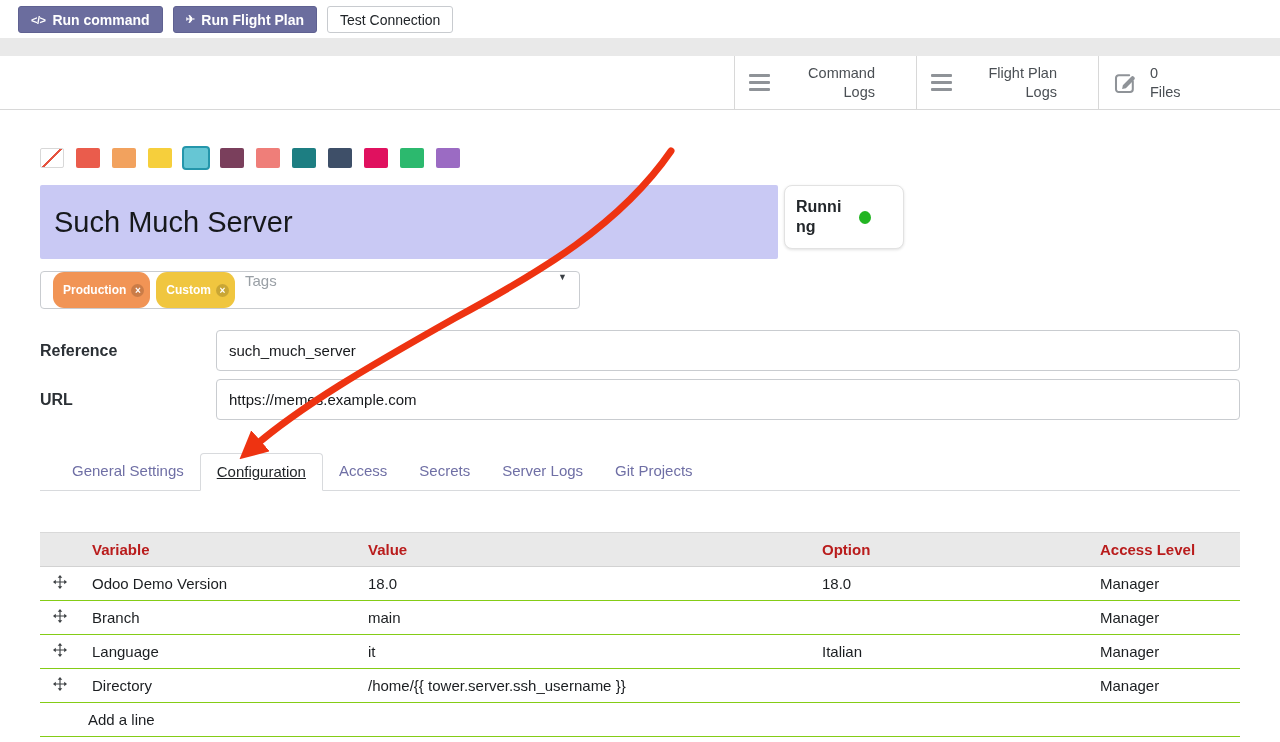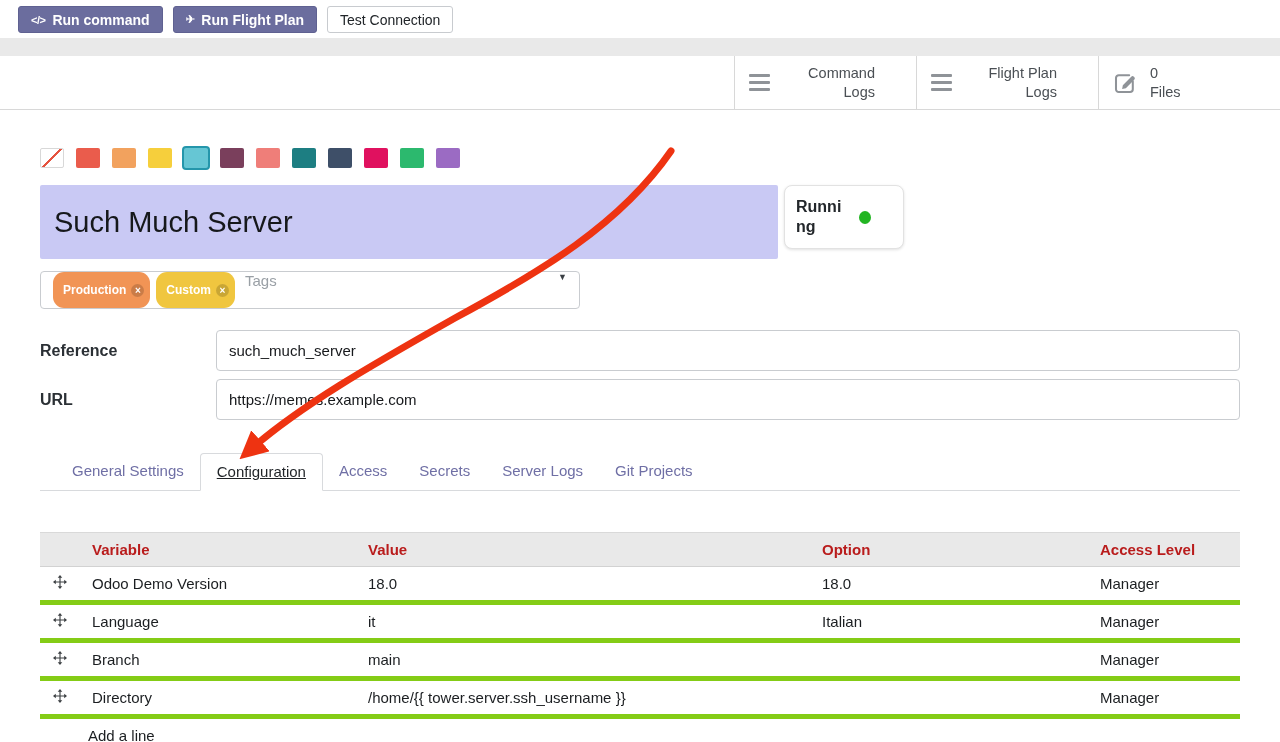--- a/index.html
+++ b/index.html
@@ -66,21 +66,21 @@
   
   .tabs { margin-top: 33px; display: flex; border-bottom: 1px solid #d8dadd; padding-left: 16px; text-align: right; }
   .tab { padding: 9px 16px 10px; font-size: 15px; color: #6f6fa5; cursor: pointer; white-space: nowrap; }
   .tab.active { background: #fff; border: 1px solid #d8dadd; border-bottom: 1px solid #fff; margin-bottom: -1px;
                 border-radius: 4px 4px 0 0; color: #1f2327; text-decoration: underline; }
 
   
   .var-table { margin-top: 41px; width: 1200px; border-collapse: collapse; table-layout: fixed; }
   .var-table th { background: #e9e9e9; font-weight: 700; font-size: 15px; color: #b91c1c; text-align: left;
                   padding: 8px 12px; border-top: 1px solid #d9d9d9; border-bottom: 1px solid #d2d2d2; }
-  .var-table td { padding: 8px 12px; font-size: 15px; color: #1b1e21; border-bottom: 5px solid #84cc16; }
+  .var-table td { padding: 8px 12px; font-size: 15px; color: #1b1e21; border-bottom: 1px solid #84cc16; }
   .handle-cell { text-align: center; cursor: grab; padding: 8px 4px !important; }
   .add-line-cell { color: #6f6fa5; cursor: pointer; padding-left: 48px !important; }
 
   
   .arrow-overlay { position: absolute; left: 0; top: 0; width: 1280px; height: 742px; pointer-events: none; z-index: 50; }
 </style>
 </head>
 <body>
 
 <div class="topbar">
@@ -212,34 +212,34 @@
         <td>18.0</td>
         <td>18.0</td>
         <td>Manager</td>
       </tr>
       <tr>
         <td class="handle-cell">
           <svg viewBox="0 0 16 16" width="14" height="14" fill="#3c4043">
               <path d="M8 0l2.6 3.2H5.4L8 0zM8 16l-2.6-3.2h5.2L8 16zM0 8l3.2-2.6v5.2L0 8zM16 8l-3.2 2.6V5.4L16 8zM7.35 2.5h1.3v11h-1.3zM2.5 7.35h11v1.3h-11z"></path>
             </svg>
         </td>
+        <td>Branch</td>
+        <td>main</td>
+        <td></td>
+        <td>Manager</td>
+      </tr>
+      <tr>
+        <td class="handle-cell">
+          <svg viewBox="0 0 16 16" width="14" height="14" fill="#3c4043">
+              <path d="M8 0l2.6 3.2H5.4L8 0zM8 16l-2.6-3.2h5.2L8 16zM0 8l3.2-2.6v5.2L0 8zM16 8l-3.2 2.6V5.4L16 8zM7.35 2.5h1.3v11h-1.3zM2.5 7.35h11v1.3h-11z"></path>
+            </svg>
+        </td>
         <td>Language</td>
         <td>it</td>
         <td>Italian</td>
-        <td>Manager</td>
-      </tr>
-      <tr>
-        <td class="handle-cell">
-          <svg viewBox="0 0 16 16" width="14" height="14" fill="#3c4043">
-              <path d="M8 0l2.6 3.2H5.4L8 0zM8 16l-2.6-3.2h5.2L8 16zM0 8l3.2-2.6v5.2L0 8zM16 8l-3.2 2.6V5.4L16 8zM7.35 2.5h1.3v11h-1.3zM2.5 7.35h11v1.3h-11z"></path>
-            </svg>
-        </td>
-        <td>Branch</td>
-        <td>main</td>
-        <td></td>
         <td>Manager</td>
       </tr>
       <tr>
         <td class="handle-cell">
           <svg viewBox="0 0 16 16" width="14" height="14" fill="#3c4043">
               <path d="M8 0l2.6 3.2H5.4L8 0zM8 16l-2.6-3.2h5.2L8 16zM0 8l3.2-2.6v5.2L0 8zM16 8l-3.2 2.6V5.4L16 8zM7.35 2.5h1.3v11h-1.3zM2.5 7.35h11v1.3h-11z"></path>
             </svg>
         </td>
         <td>Directory</td>
         <td>/home/{{ tower.server.ssh_username }}</td>

